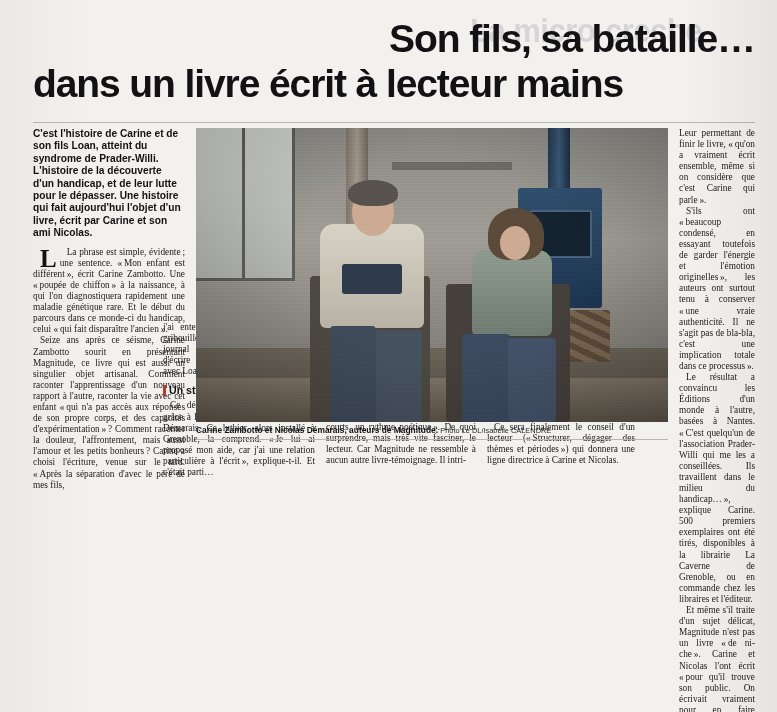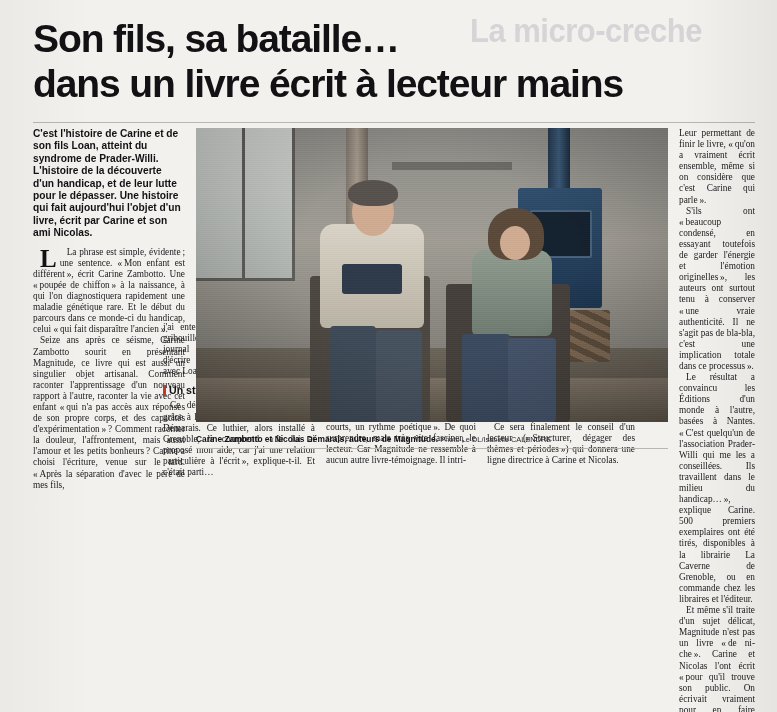--- a/index.html
+++ b/index.html
@@ -41,21 +41,21 @@
     left: 33px;
     width: 722px;
     font-family: "Liberation Sans", sans-serif;
     font-weight: bold;
     font-size: 39px;
     line-height: 45px;
     letter-spacing: -1.1px;
     color: #121214;
     z-index: 3;
   }
-  .headline .l1 { display: block; }
+  .headline .l1 { display: block; text-align: right; }
   .headline .l2 { display: block; }
 
   .rule-top {
     position: absolute;
     left: 33px;
     top: 122px;
     width: 722px;
     height: 1px;
     background: #b9b6b1;
   }
@@ -118,21 +118,21 @@
     position: relative;
     width: 472px;
     height: 294px;
     overflow: hidden;
     background: #6a6a70;
   }
   .caption {
     font-family: "Liberation Sans", sans-serif;
     font-size: 8.4px;
     line-height: 11px;
-    padding-top: 12px;
+    padding-top: 3px;
     color: #131315;
     font-weight: bold;
   }
   .caption .credit {
     font-weight: normal;
     font-size: 7.4px;
     color: #2a2a2c;
   }
   .caption-rule {
     width: 472px;

